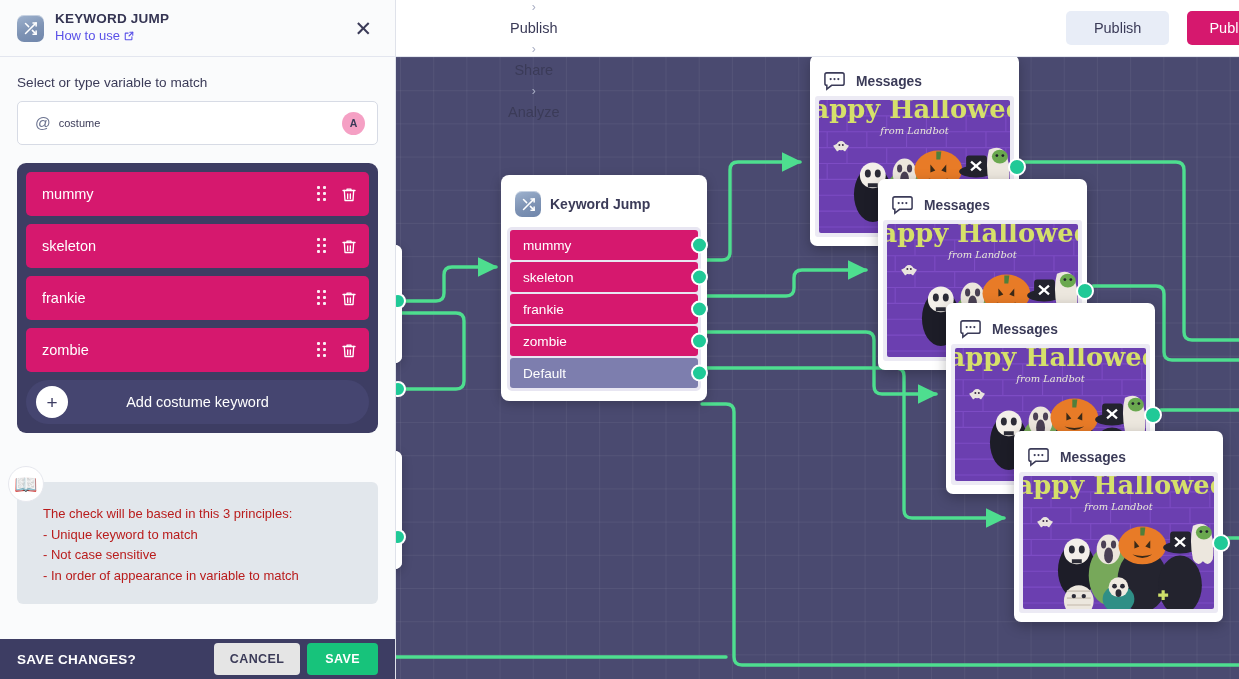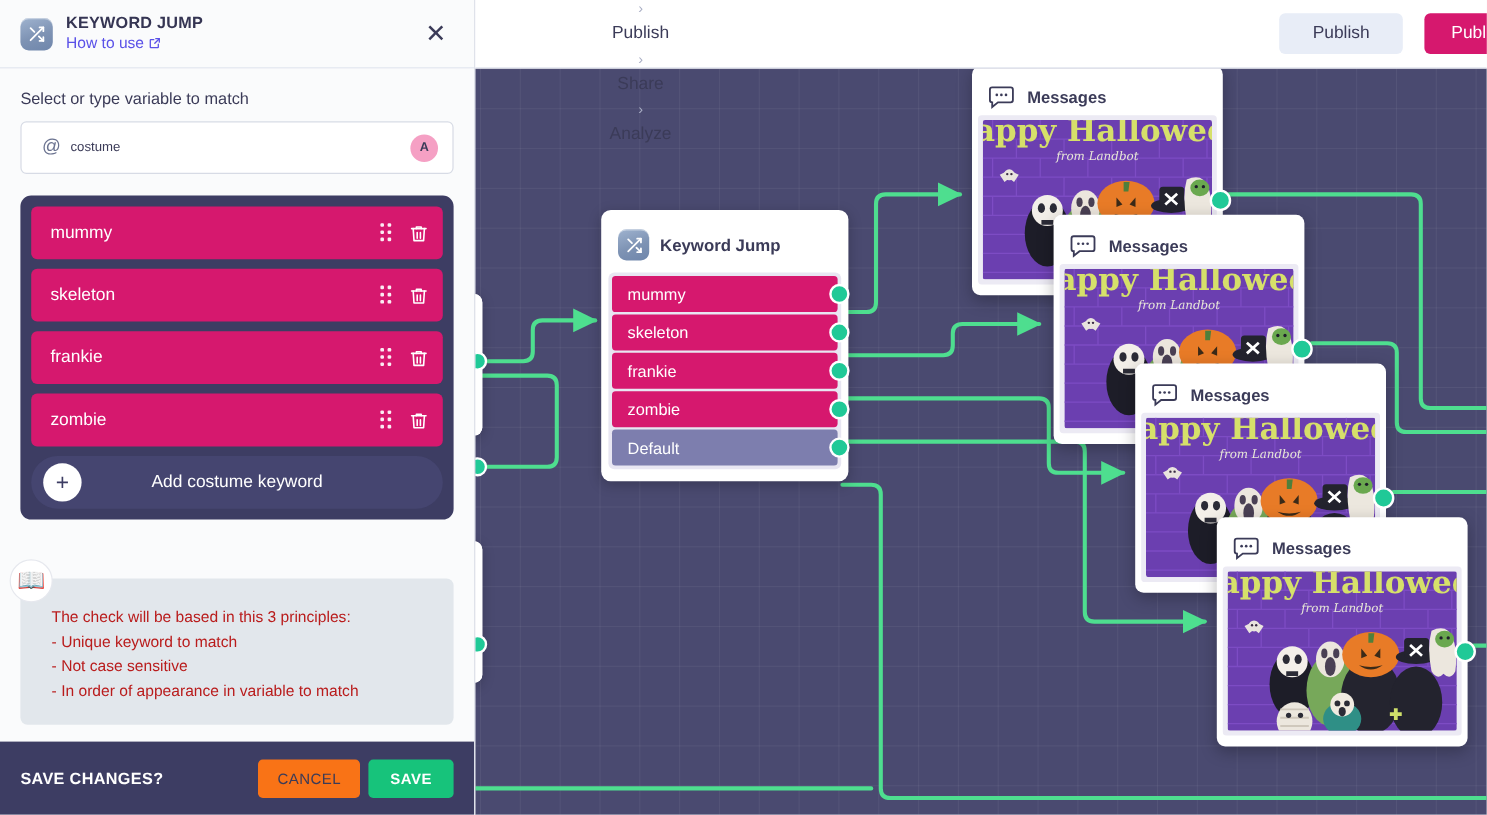--- a/index.html
+++ b/index.html
@@ -142,27 +142,27 @@
     position: absolute; left: -9px; top: -16px;
     width: 36px; height: 36px; border-radius: 50%;
     background: #fff; border: 1px solid #e6e8ee;
     display: flex; align-items: center; justify-content: center; font-size: 19px;
   }
   #hint-text {
     font-size: 13px; color: #b91c1c; line-height: 1.58; white-space: pre-line;
   }
 
   #panel-footer {
-    flex: none; height: 61px; background: #3d3d63;
+    flex: none; height: 40px; background: #3d3d63;
     display: flex; align-items: center; padding: 0 17px;
   }
   #save-q { color: #fff; font-size: 13.5px; font-weight: bold; letter-spacing: .3px; }
   #cancel-btn {
-    margin-left: auto; background: #f97316; color: #3b3b58;
-    border: none; border-radius: 4px; font-size: 12.5px; font-weight: normal;
+    margin-left: auto; background: #e5e5e5; color: #3b3b58;
+    border: none; border-radius: 4px; font-size: 12.5px; font-weight: bold;
     letter-spacing: .4px; padding: 9px 16px; cursor: pointer; font-family: inherit;
   }
   #save-btn {
     margin-left: 7px; background: #17c37b; color: #fff;
     border: none; border-radius: 4px; font-size: 12.5px; font-weight: bold;
     letter-spacing: .4px; padding: 9px 18px; cursor: pointer; font-family: inherit;
   }
 
   
   .node { position: absolute; }

